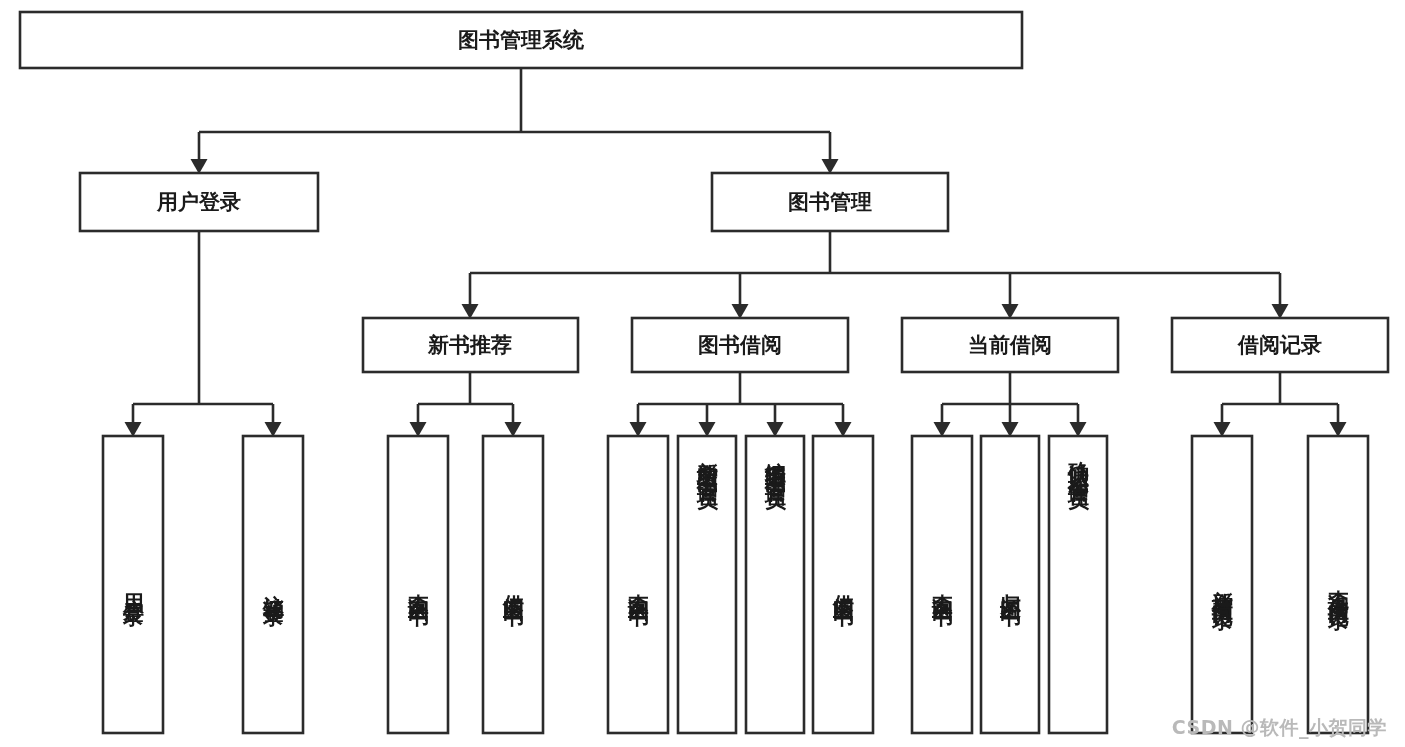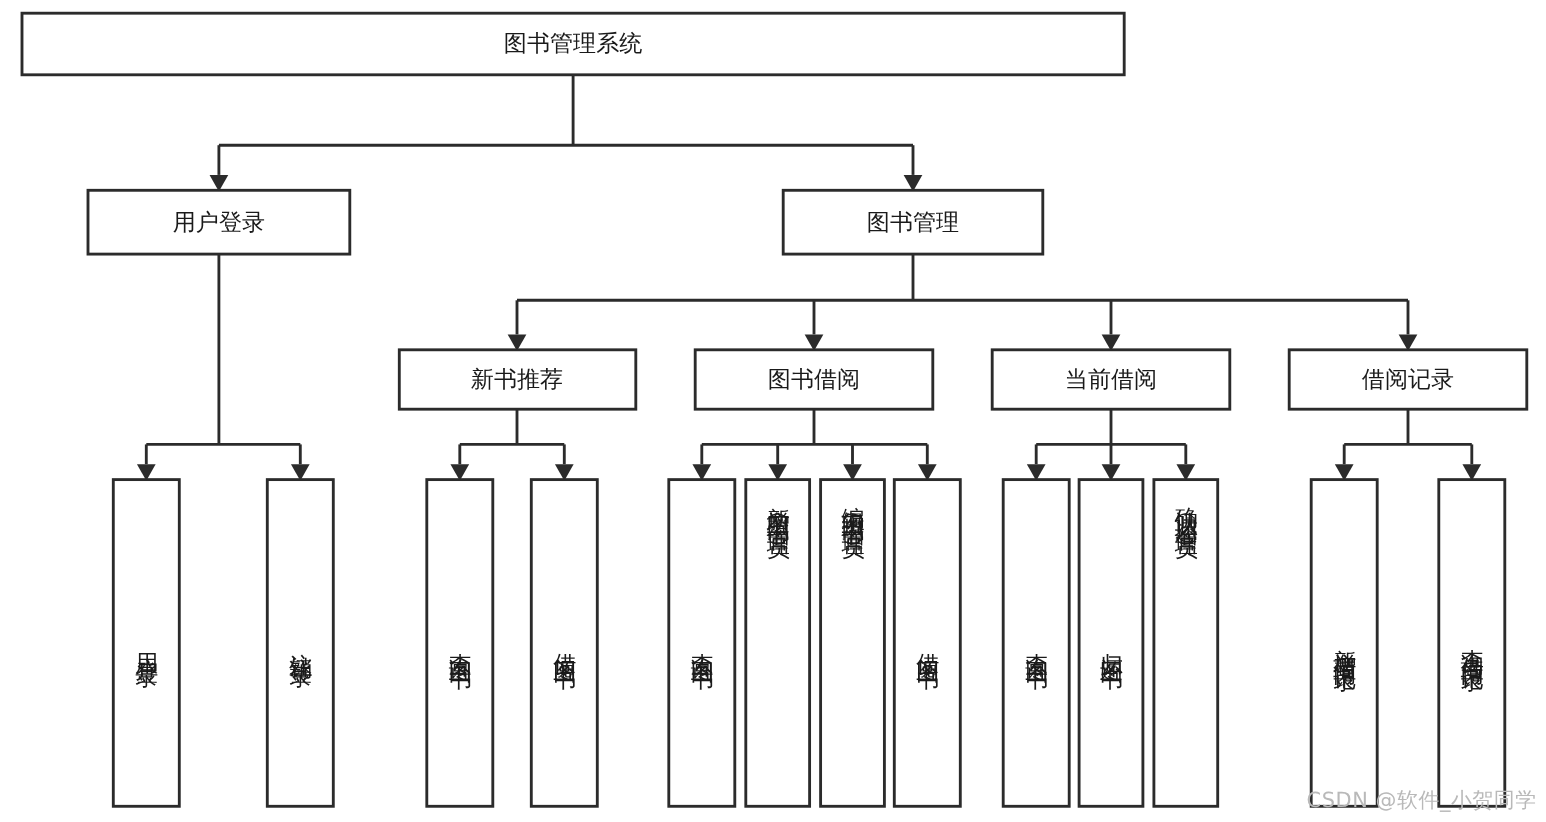--- a/index.html
+++ b/index.html
@@ -10,20 +10,21 @@
   }
   body {
     font-family: "DejaVu Sans", "Liberation Sans", sans-serif;
   }
   #diagram-root {
     position: relative;
     width: 1405px;
     height: 747px;
     background: #ffffff;
     overflow: hidden;
+    font-weight: bold;
   }
   svg.diagram-canvas {
     position: absolute;
     top: 0;
     left: 0;
     width: 1405px;
     height: 747px;
   }
   .node-box {
     fill: #ffffff;
@@ -60,21 +61,21 @@
     text-orientation: upright;
     font-family: "DejaVu Sans", "Liberation Sans", sans-serif;
     font-size: 21px;
     line-height: 1;
     letter-spacing: 4px;
     color: #1a1a1a;
     white-space: nowrap;
   }
   .watermark {
     position: absolute;
-    right: 8px;
+    right: 18px;
     bottom: 6px;
     font-family: "DejaVu Sans", "Liberation Sans", sans-serif;
     font-size: 19px;
     color: #b9b9b9;
     letter-spacing: 0.5px;
     white-space: nowrap;
   }
 </style>
 </head>
 <body>

